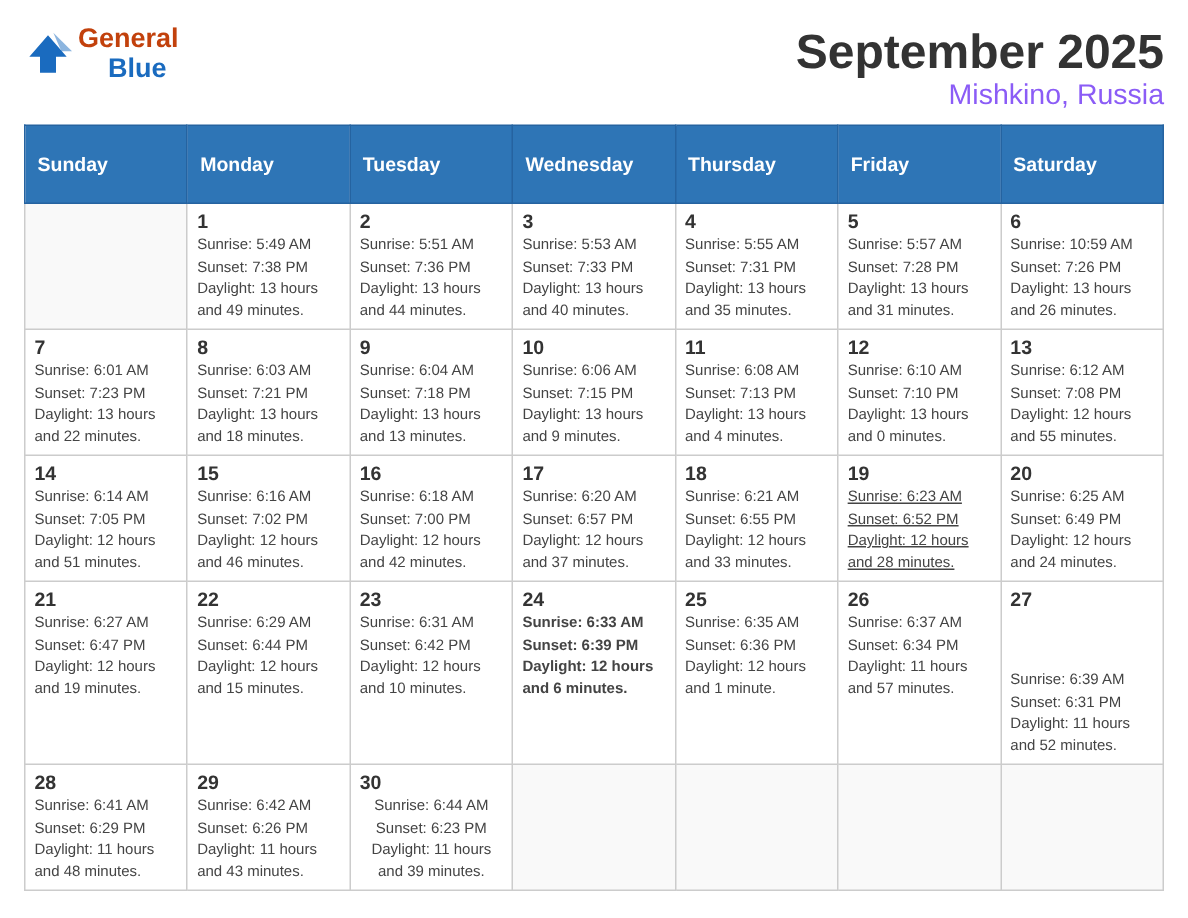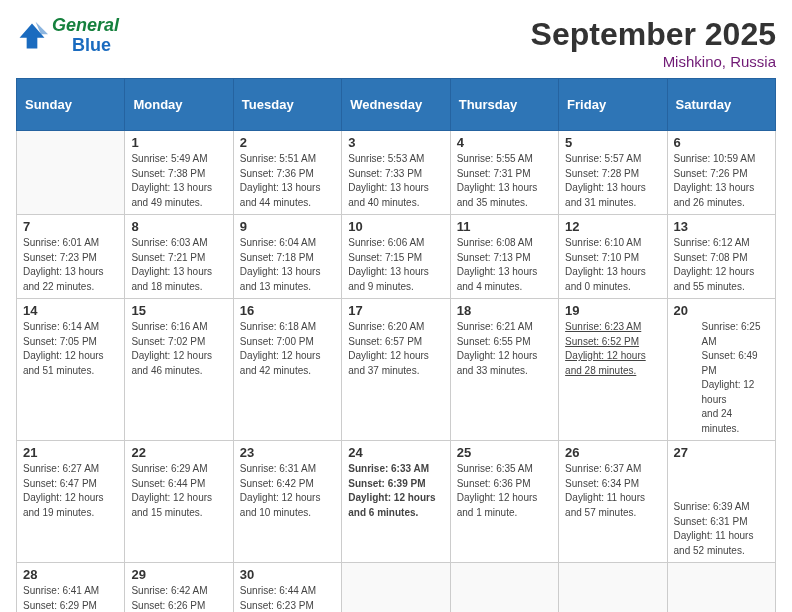--- a/index.html
+++ b/index.html
@@ -19,38 +19,38 @@
     .logo {
       display: flex;
       align-items: center;
       gap: 4px;
     }
     .logo-text {
       font-size: 18px;
       font-weight: bold;
       line-height: 1.1;
     }
-    .logo-text .general { color: #15803d; font-style: italic; }
+    .logo-text .general { color: #c2410c; }
     .logo-text .blue { color: #1a6bbf; margin-left: 20px; }
     .logo-icon {
       width: 32px;
       height: 32px;
     }
     .title-area {
       text-align: right;
     }
     .month-title {
       font-size: 32px;
       font-weight: bold;
       color: #333;
       margin-left: 24px;
     }
     .location {
-      font-size: 15px;
-      color: #701a75;
+      font-size: 19px;
+      color: #8b5cf6;
     }
     .calendar {
       width: 100%;
       border-collapse: collapse;
       border: 1px solid #ccc;
     }
     .calendar th {
       background-color: #2e75b6;
       color: white;
       text-align: left;
@@ -250,21 +250,21 @@
         </td>
         <td>
           <div class="day-number">19</div>
           <div class="day-info" style="white-space: pre-line; text-decoration: underline;">Sunrise: 6:23 AM
 Sunset: 6:52 PM
 Daylight: 12 hours
 and 28 minutes.</div>
         </td>
         <td>
           <div class="day-number">20</div>
-          <div class="day-info" style="white-space: pre-line; margin-left: 28px;">Sunrise: 6:25 AM
+          <div class="day-info" style="white-space: pre-line;">Sunrise: 6:25 AM
 Sunset: 6:49 PM
 Daylight: 12 hours
 and 24 minutes.</div>
         </td>
       </tr>
       <tr>
         <td>
           <div class="day-number">21</div>
           <div class="day-info" style="white-space: pre-line;">Sunrise: 6:27 AM
 Sunset: 6:47 PM
@@ -324,21 +324,21 @@
         </td>
         <td>
           <div class="day-number">29</div>
           <div class="day-info" style="white-space: pre-line;">Sunrise: 6:42 AM
 Sunset: 6:26 PM
 Daylight: 11 hours
 and 43 minutes.</div>
         </td>
         <td>
           <div class="day-number">30</div>
-          <div class="day-info" style="white-space: pre-line;">Sunrise: 6:44 AM
+          <div class="day-info" style="white-space: pre-line; text-align: center;">Sunrise: 6:44 AM
 Sunset: 6:23 PM
 Daylight: 11 hours
 and 39 minutes.</div>
         </td>
         <td class="empty"></td>
         <td class="empty"></td>
         <td class="empty"></td>
         <td class="empty"></td>
       </tr>
     </tbody>

